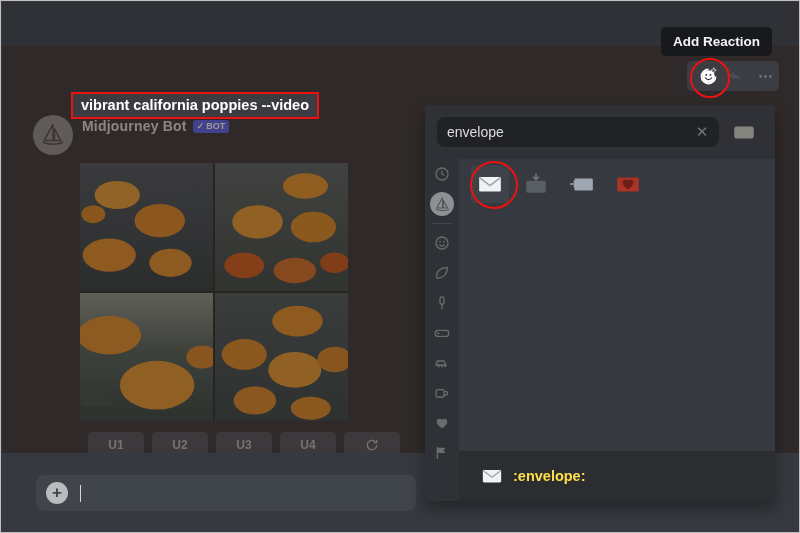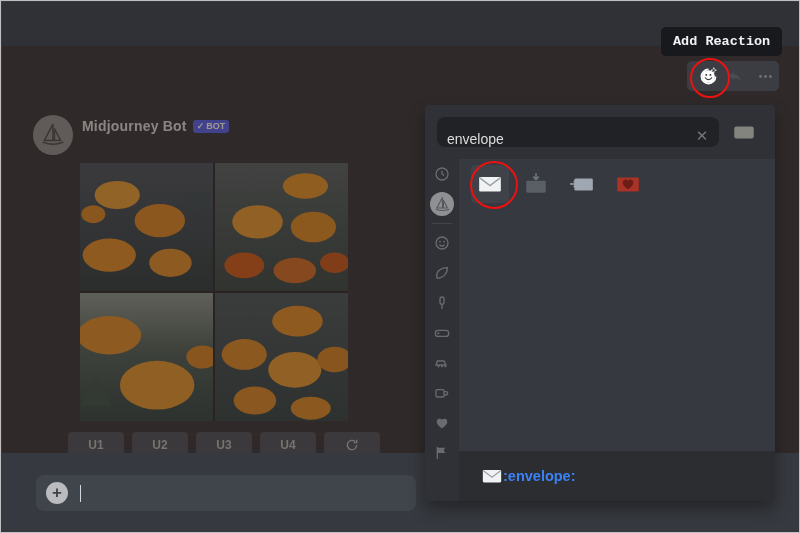--- a/index.html
+++ b/index.html
@@ -62,21 +62,21 @@
   
   .grid{
     position:absolute;left:78px;top:117px;width:268px;height:258px;
     display:grid;grid-template-columns:1fr 1fr;grid-template-rows:1fr 1fr;
     gap:2px;background:#2b2d31;
   }
   .tile{position:relative;overflow:hidden;}
   .tile svg{display:block;width:100%;height:100%;}
   
   .btnrow{position:absolute;display:flex;gap:8px;}
-  .row1{left:66px;top:386px;justify-content:flex-end;}
+  .row1{left:86px;top:386px;justify-content:flex-end;}
   .row2{left:78px;top:420px;}
   .mjbtn{
     width:56px;height:26px;border-radius:4px;background:#4e5561;
     color:#b9bcc2;font-size:12px;font-weight:bold;
     display:flex;align-items:center;justify-content:center;
     border:none;
   }
   .mjbtn.icon svg{width:14px;height:14px;}
   
   .composer{
@@ -94,21 +94,20 @@
   }
   .caret{width:1px;height:17px;background:#d4d6d9;margin-left:12px;}
   .composer-ph{color:#72767d;font-size:14px;margin-left:4px;}
   
   .tooltip{
     position:absolute;left:660px;top:26px;
     background:#18191c;color:#f2f3f5;
     font-size:13.5px;font-weight:bold;
     padding:7px 12px;border-radius:5px;white-space:nowrap;
     z-index:60;
-    font-family:Liberation Mono, monospace;
   }
   
   .hover-toolbar{
     position:absolute;left:686px;top:60px;width:92px;height:30px;
     background:#3b3d43;border-radius:5px;
     display:flex;align-items:center;justify-content:flex-end;gap:2px;
     z-index:45;
   }
   .ht-btn{width:28px;height:28px;display:flex;align-items:center;justify-content:center;}
   .ht-btn svg{width:17px;height:17px;}
@@ -129,21 +128,21 @@
     position:absolute;left:424px;top:104px;width:350px;height:396px;
     background:#36393f;border-radius:5px;overflow:hidden;
     box-shadow:0 8px 16px rgba(0,0,0,.35);
     z-index:30;
   }
   .picker-top{
     position:absolute;left:0;top:0;width:350px;height:54px;background:#2f3136;
   }
   .search-field{
     position:absolute;left:12px;top:12px;width:282px;height:30px;
-    background:#202225;border-radius:8px;display:flex;align-items:flex-end;
+    background:#202225;border-radius:8px;display:flex;align-items:center;
   }
   .search-val{color:#dcddde;font-size:14px;margin-left:10px;flex:1;}
   .clear-x{
     width:22px;height:22px;margin-right:6px;color:#72767d;font-size:15px;
     display:flex;align-items:center;justify-content:center;
   }
   .preview-emoji{
     position:absolute;left:306px;top:14px;width:26px;height:26px;
     opacity:.5;
   }
@@ -173,21 +172,21 @@
     display:flex;align-items:center;justify-content:center;
   }
   .res-cell.sel{background:#3f4248;}
   .res-cell svg{width:26px;height:26px;}
   .picker-footer{
     position:absolute;left:34px;top:346px;width:316px;height:50px;
     background:#2b2d31;display:flex;align-items:center;
   }
   .footer-emoji{margin-left:22px;display:flex;align-items:center;}
   .footer-emoji svg{width:22px;height:22px;}
-  .footer-name{color:#3b82f6;font-size:14.5px;font-weight:bold;}
+  .footer-name{color:#fde047;font-size:14.5px;font-weight:bold;margin-left:10px;}
 </style>
 </head>
 <body>
 
 <div class="page">
 
   <div class="topstrip"></div>
 
   <div class="chat">
 
@@ -292,20 +291,23 @@
     <div class="btnrow row2">
       <button class="mjbtn">V1</button>
       <button class="mjbtn">V2</button>
       <button class="mjbtn">V3</button>
       <button class="mjbtn">V4</button>
     </div>
   </div>
 
   <div class="dim"></div>
 
+  <div class="prompt-wrap">
+    <span class="prompt-text">vibrant california poppies --video</span>
+  </div>
 
   <div class="composer"></div>
   <div class="composer-box">
     <div class="plus">+</div>
     <div class="caret"></div>
   </div>
 
   <div class="hover-toolbar">
     <div class="ht-btn">
       <svg viewBox="0 0 24 24">

